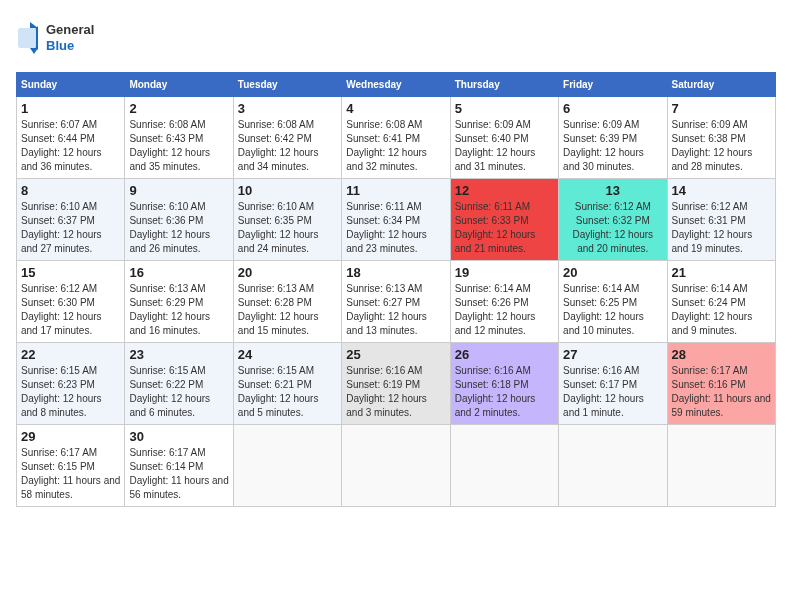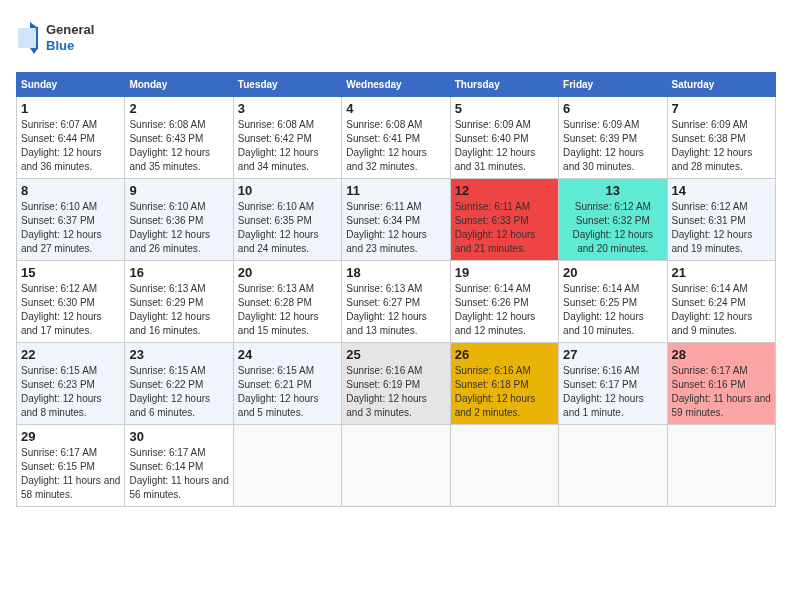--- a/index.html
+++ b/index.html
@@ -310,21 +310,21 @@
           </div>
         </td>
         <td style="background: #e5e5e5;">
           <span class="day-num">25</span>
           <div class="day-info">
             Sunrise: 6:16 AM<br>
             Sunset: 6:19 PM<br>
             Daylight: 12 hours and 3 minutes.
           </div>
         </td>
-        <td style="background: #eab308;">
+        <td style="background: #c4b5fd;">
           <span class="day-num">26</span>
           <div class="day-info">
             Sunrise: 6:16 AM<br>
             Sunset: 6:18 PM<br>
             Daylight: 12 hours and 2 minutes.
           </div>
         </td>
         <td style="background: rgb(240, 244, 251);">
           <span class="day-num">27</span>
           <div class="day-info">

